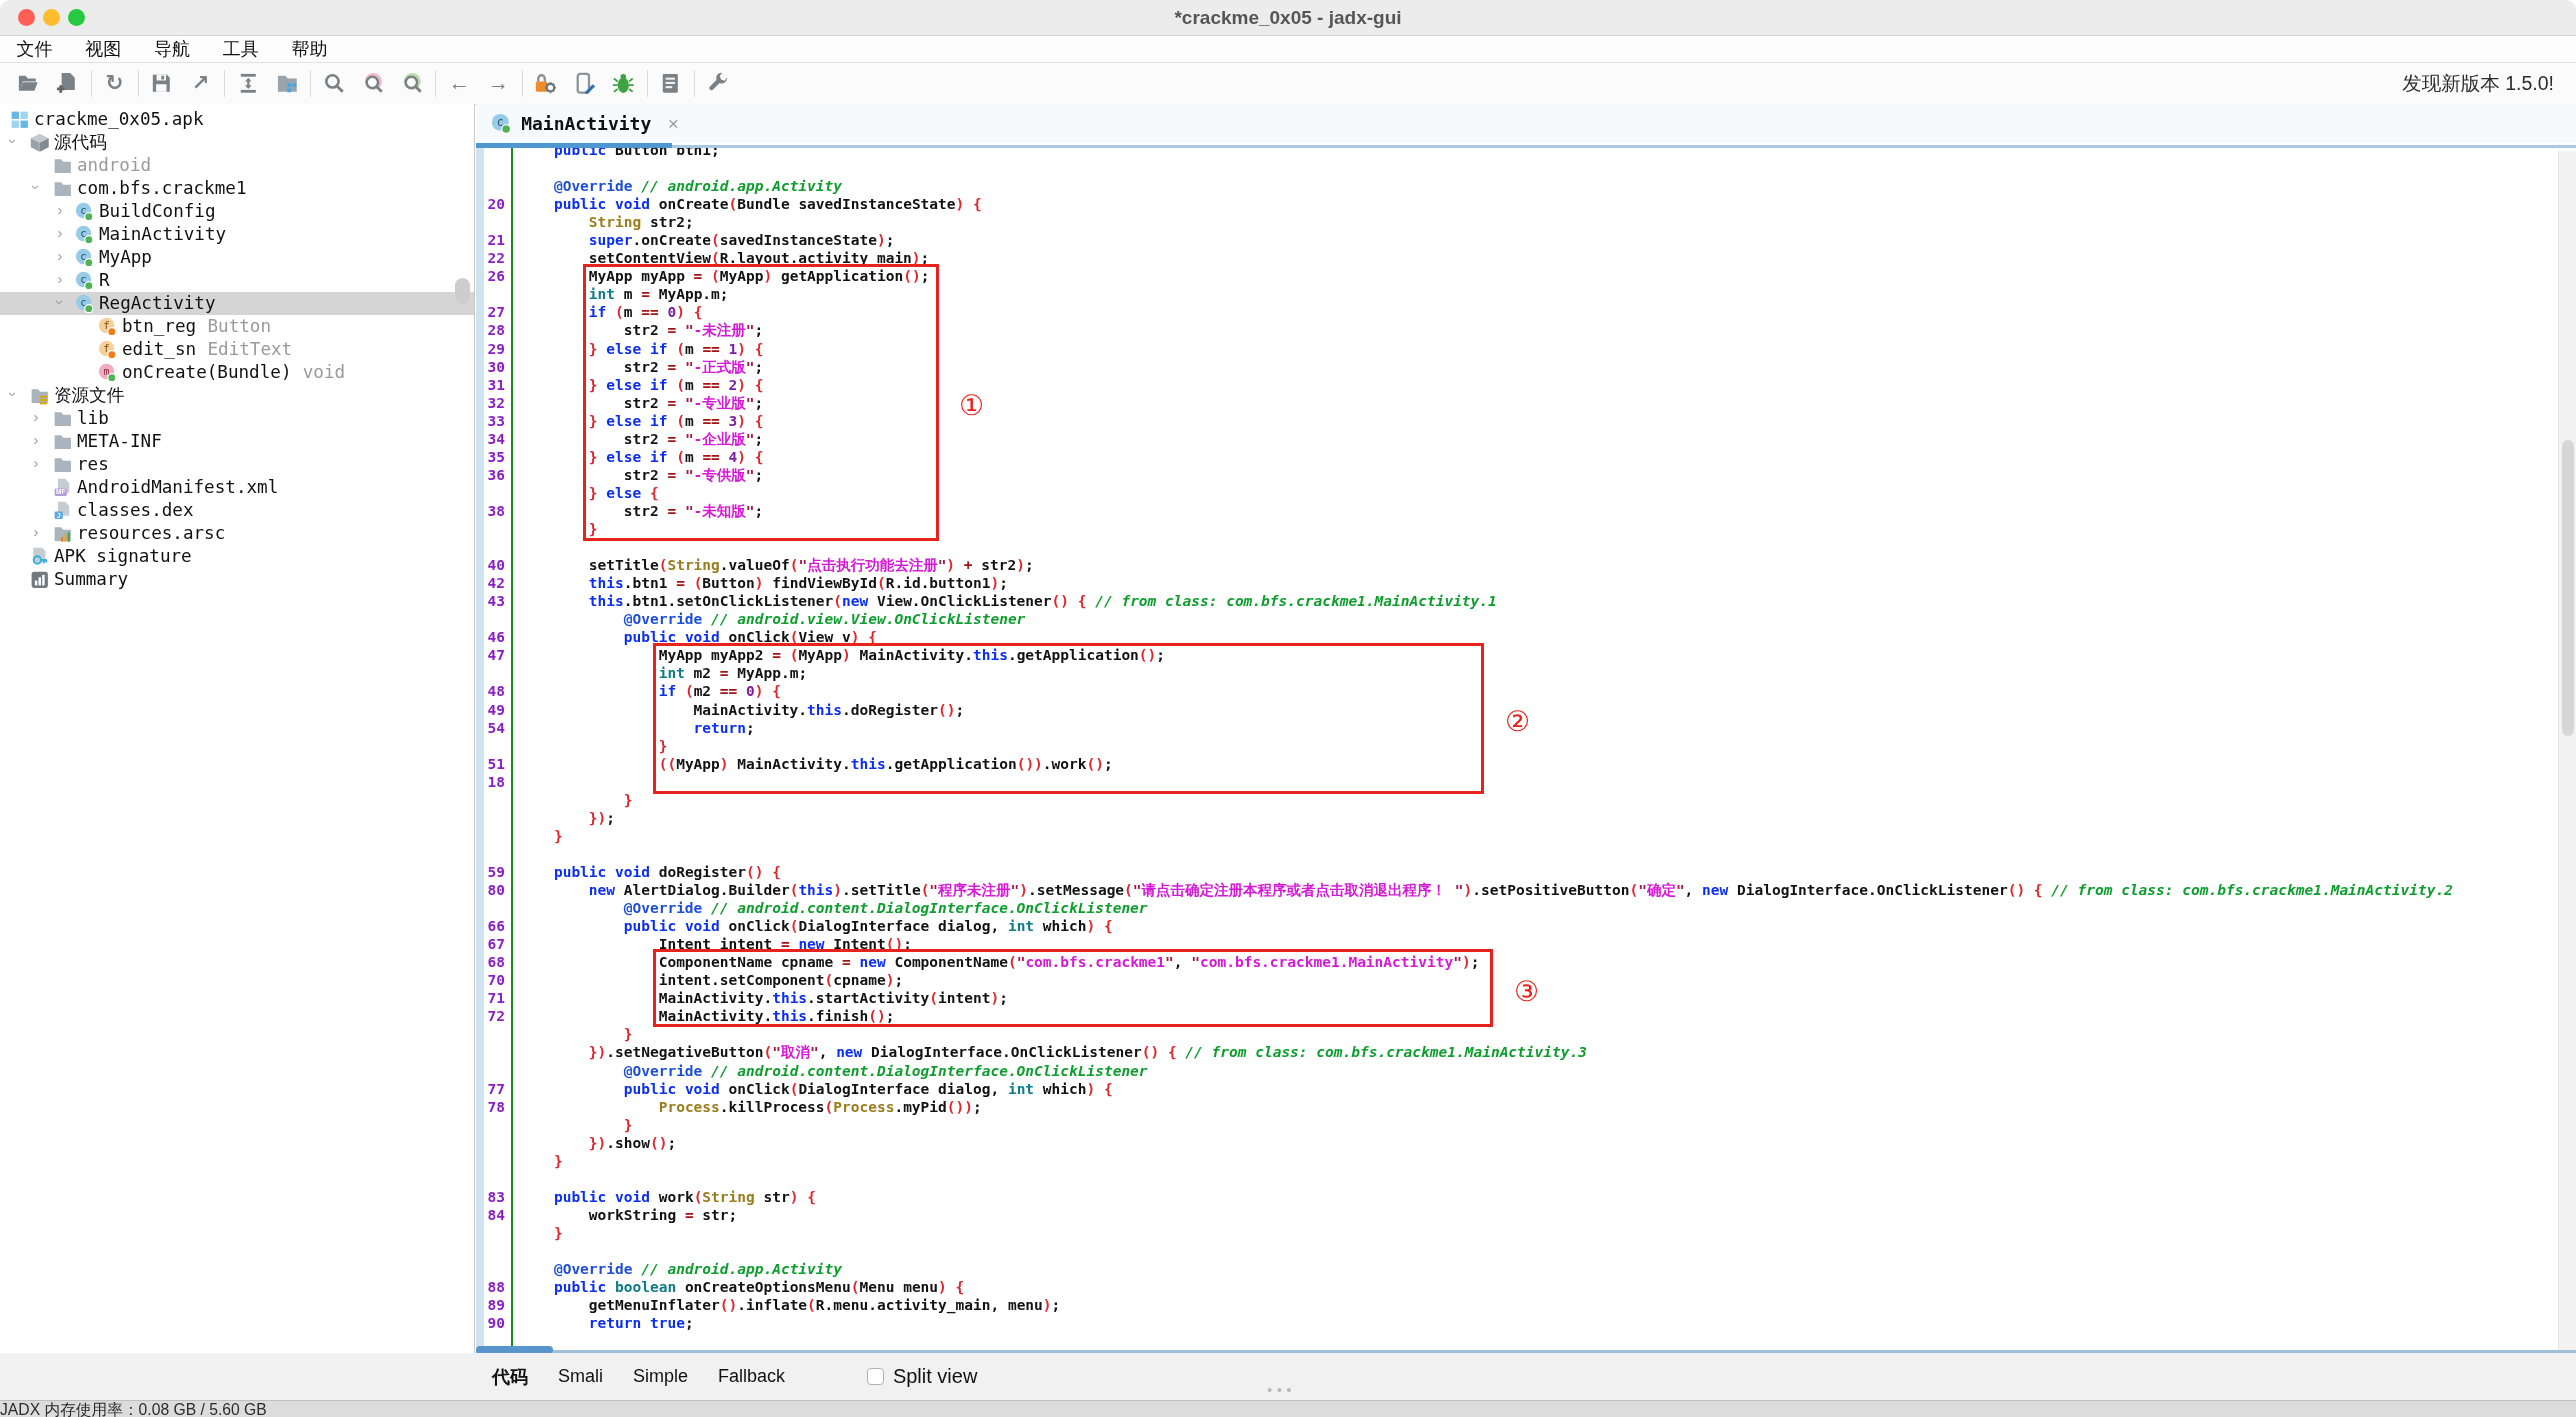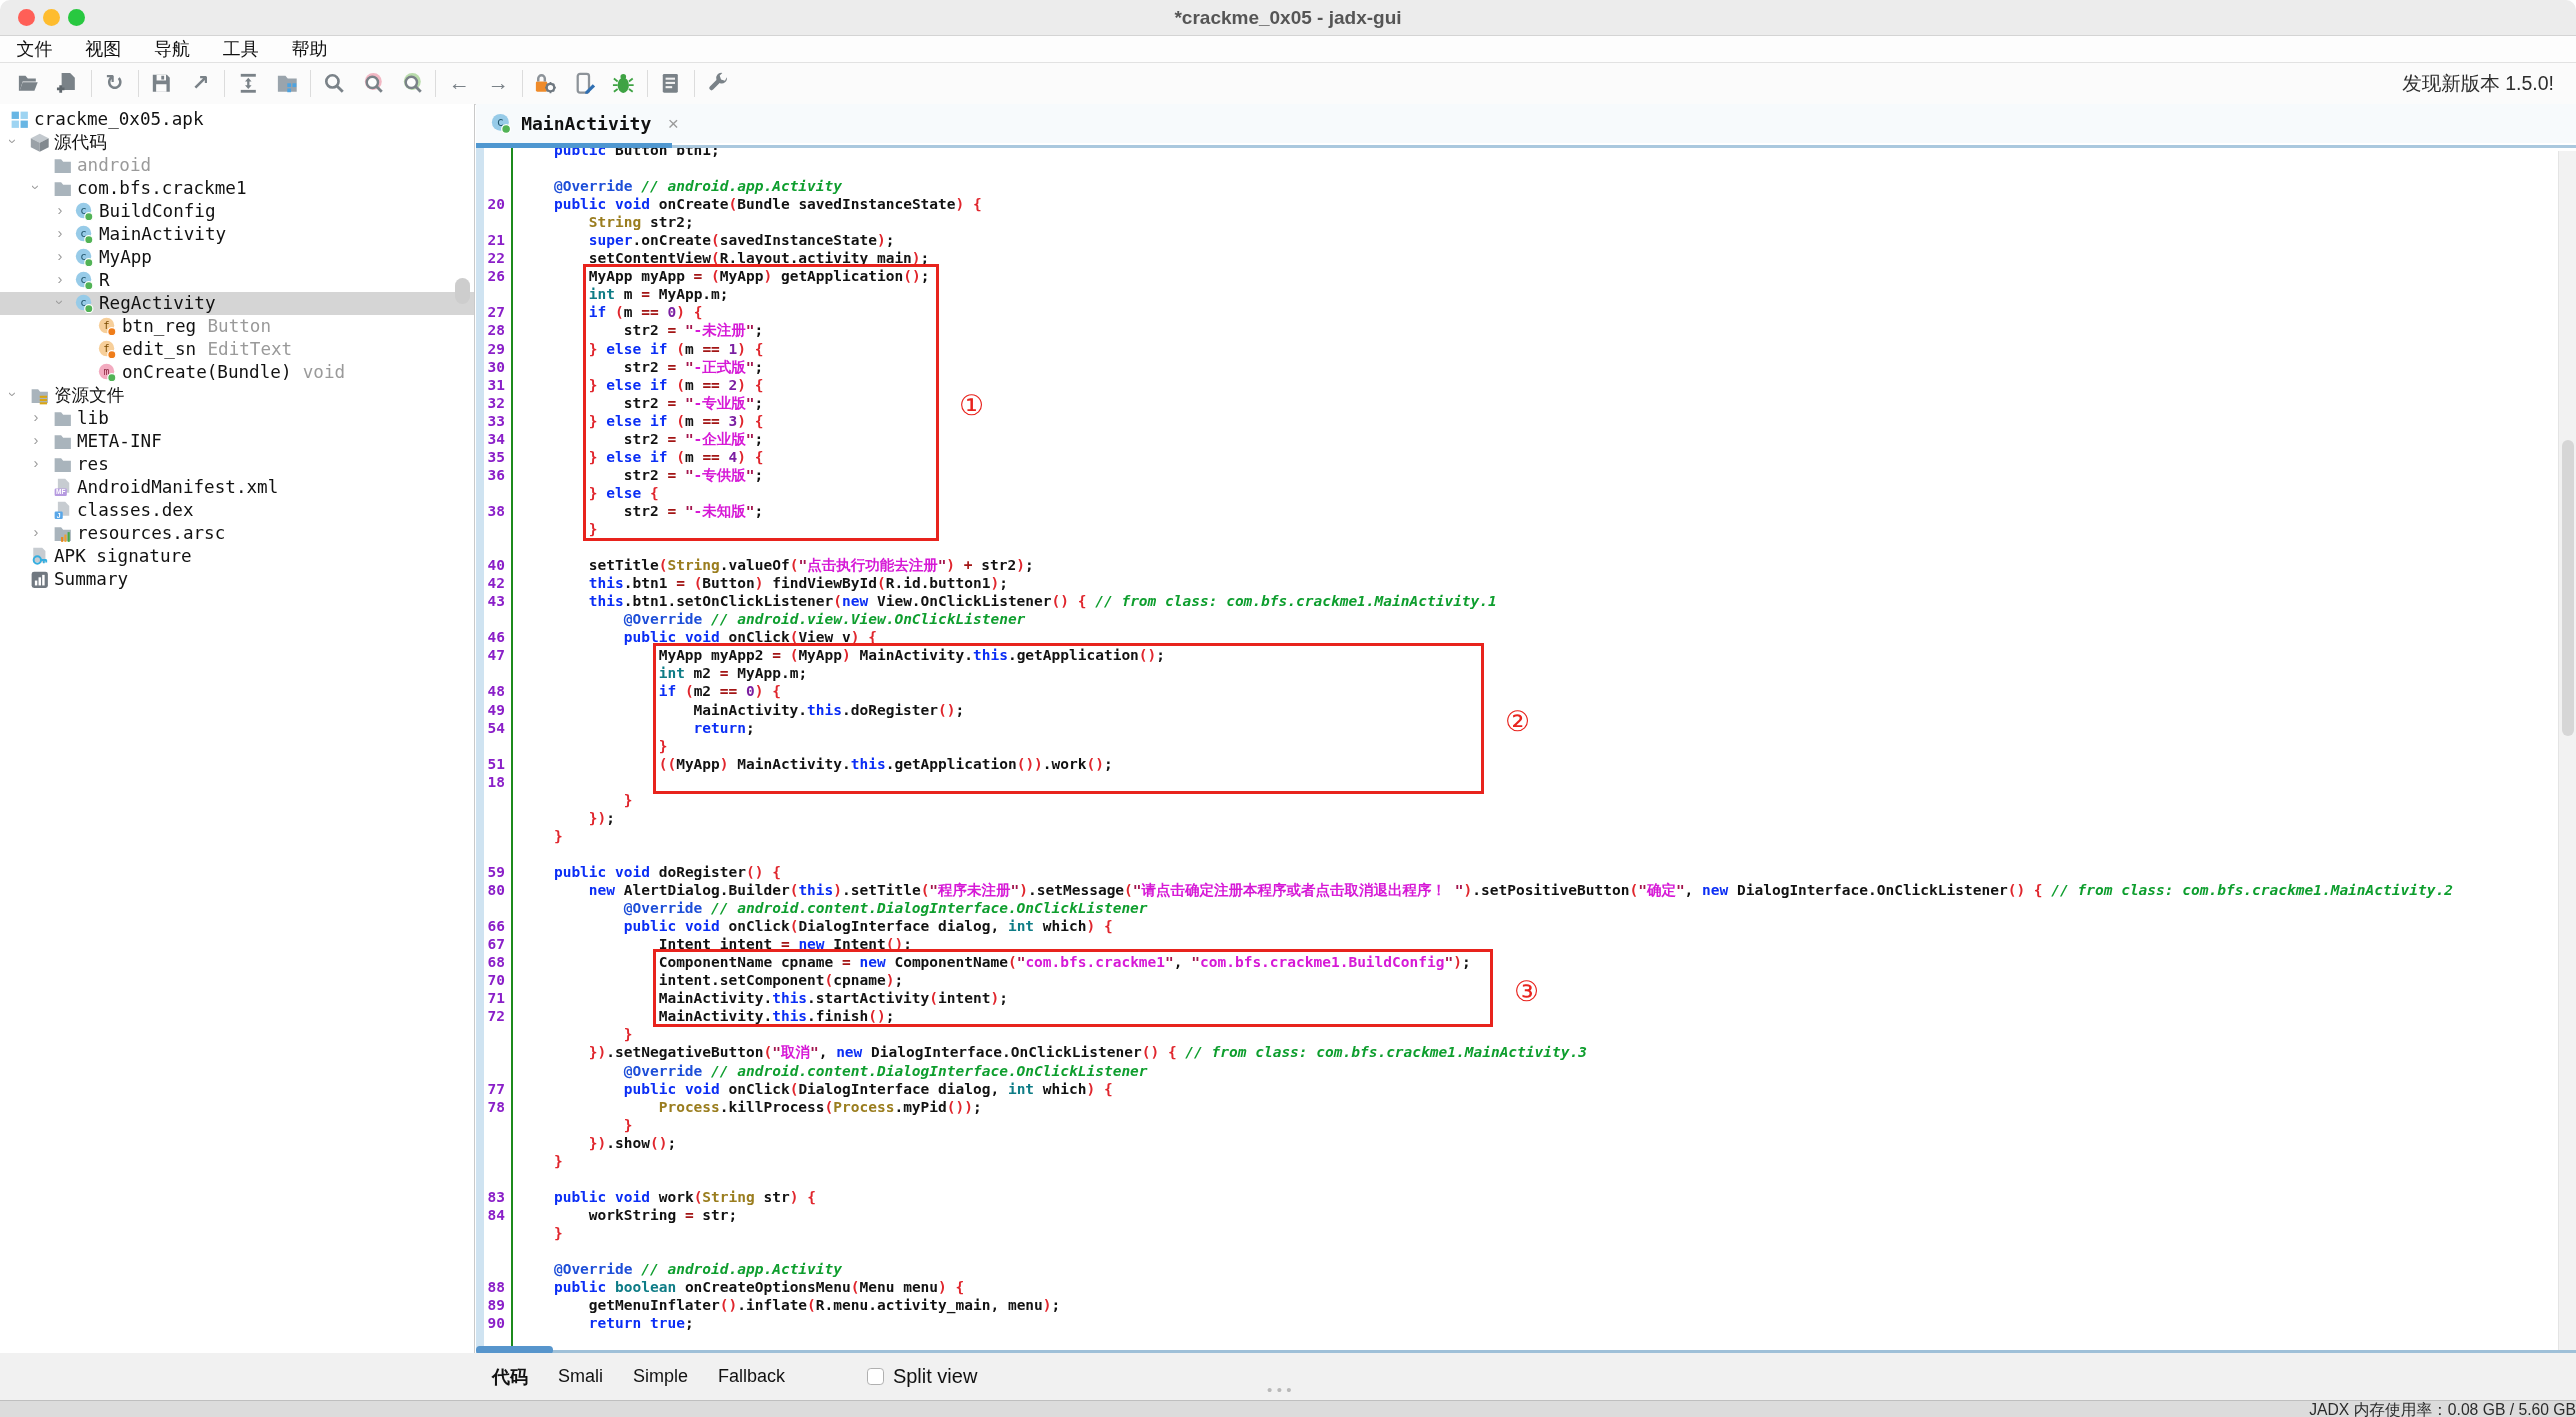--- a/index.html
+++ b/index.html
@@ -89,21 +89,21 @@
                display:flex; align-items:center; }
   .btab { font-size:18px; color:#111; margin-left:30px; }
   .btab.first { margin-left:492px; }
   .btab.active { font-weight:bold; }
   .split-wrap { display:flex; align-items:center; margin-left:82px; }
   .split-box { width:17px; height:17px; background:#ffffff; border:1.3px solid #b0b0b0; border-radius:3.8px; }
   .split-label { font-size:20px; color:#111; margin-left:8.8px; }
   .drag-dots { position:absolute; left:1267px; top:1381px; color:#b9b9b9; font-size:15px; letter-spacing:4.4px; }
 
   .statusbar { position:absolute; left:0; right:0; bottom:0; height:17.6px; background:#dcdcdc;
-               border-top:0.6px solid #bfbfbf; text-align:right; }
+               border-top:0.6px solid #bfbfbf; text-align:left; }
   .status-text { font-size:15.7px; color:#2b2b2b; line-height:17px; }
 </style>
 </head>
 <body>
 
 <div class="titlebar">
   <div class="tl-btn tl-close"></div>
   <div class="tl-btn tl-min"></div>
   <div class="tl-btn tl-max"></div>
   <div class="win-title">*crackme_0x05 - jadx-gui</div>
@@ -587,21 +587,21 @@
       <div class="crow" style="top: 776px; position: absolute; left: 0px; right: 0px;">
         <span class="ln">66</span>
         <span class="ct">            <span class="tk">public</span> <span class="tk">void</span> onClick<span class="tb">(</span>DialogInterface dialog, <span class="tp">int</span> which<span class="tb">)</span> <span class="tb">{</span></span>
       </div>
       <div class="crow" style="top: 794px; position: absolute; left: 0px; right: 0px;">
         <span class="ln">67</span>
         <span class="ct">                Intent intent <span class="to">=</span> <span class="tk">new</span> Intent<span class="tb">(</span><span class="tb">)</span>;</span>
       </div>
       <div class="crow" style="top: 812px; position: absolute; left: 0px; right: 0px;">
         <span class="ln">68</span>
-        <span class="ct">                ComponentName cpname <span class="to">=</span> <span class="tk">new</span> ComponentName<span class="tb">(</span><span class="tq">"</span><span class="ts">com.bfs.crackme1</span><span class="tq">"</span>, <span class="tq">"</span><span class="ts">com.bfs.crackme1.BuildConfig</span><span class="tq">"</span><span class="tb">)</span>;</span>
+        <span class="ct">                ComponentName cpname <span class="to">=</span> <span class="tk">new</span> ComponentName<span class="tb">(</span><span class="tq">"</span><span class="ts">com.bfs.crackme1</span><span class="tq">"</span>, <span class="tq">"</span><span class="ts">com.bfs.crackme1.MainActivity</span><span class="tq">"</span><span class="tb">)</span>;</span>
       </div>
       <div class="crow" style="top: 830px; position: absolute; left: 0px; right: 0px;">
         <span class="ln">70</span>
         <span class="ct">                intent.setComponent<span class="tb">(</span>cpname<span class="tb">)</span>;</span>
       </div>
       <div class="crow" style="top: 848px; position: absolute; left: 0px; right: 0px;">
         <span class="ln">71</span>
         <span class="ct">                MainActivity.<span class="tk">this</span>.startActivity<span class="tb">(</span>intent<span class="tb">)</span>;</span>
       </div>
       <div class="crow" style="top: 866px; position: absolute; left: 0px; right: 0px;">

